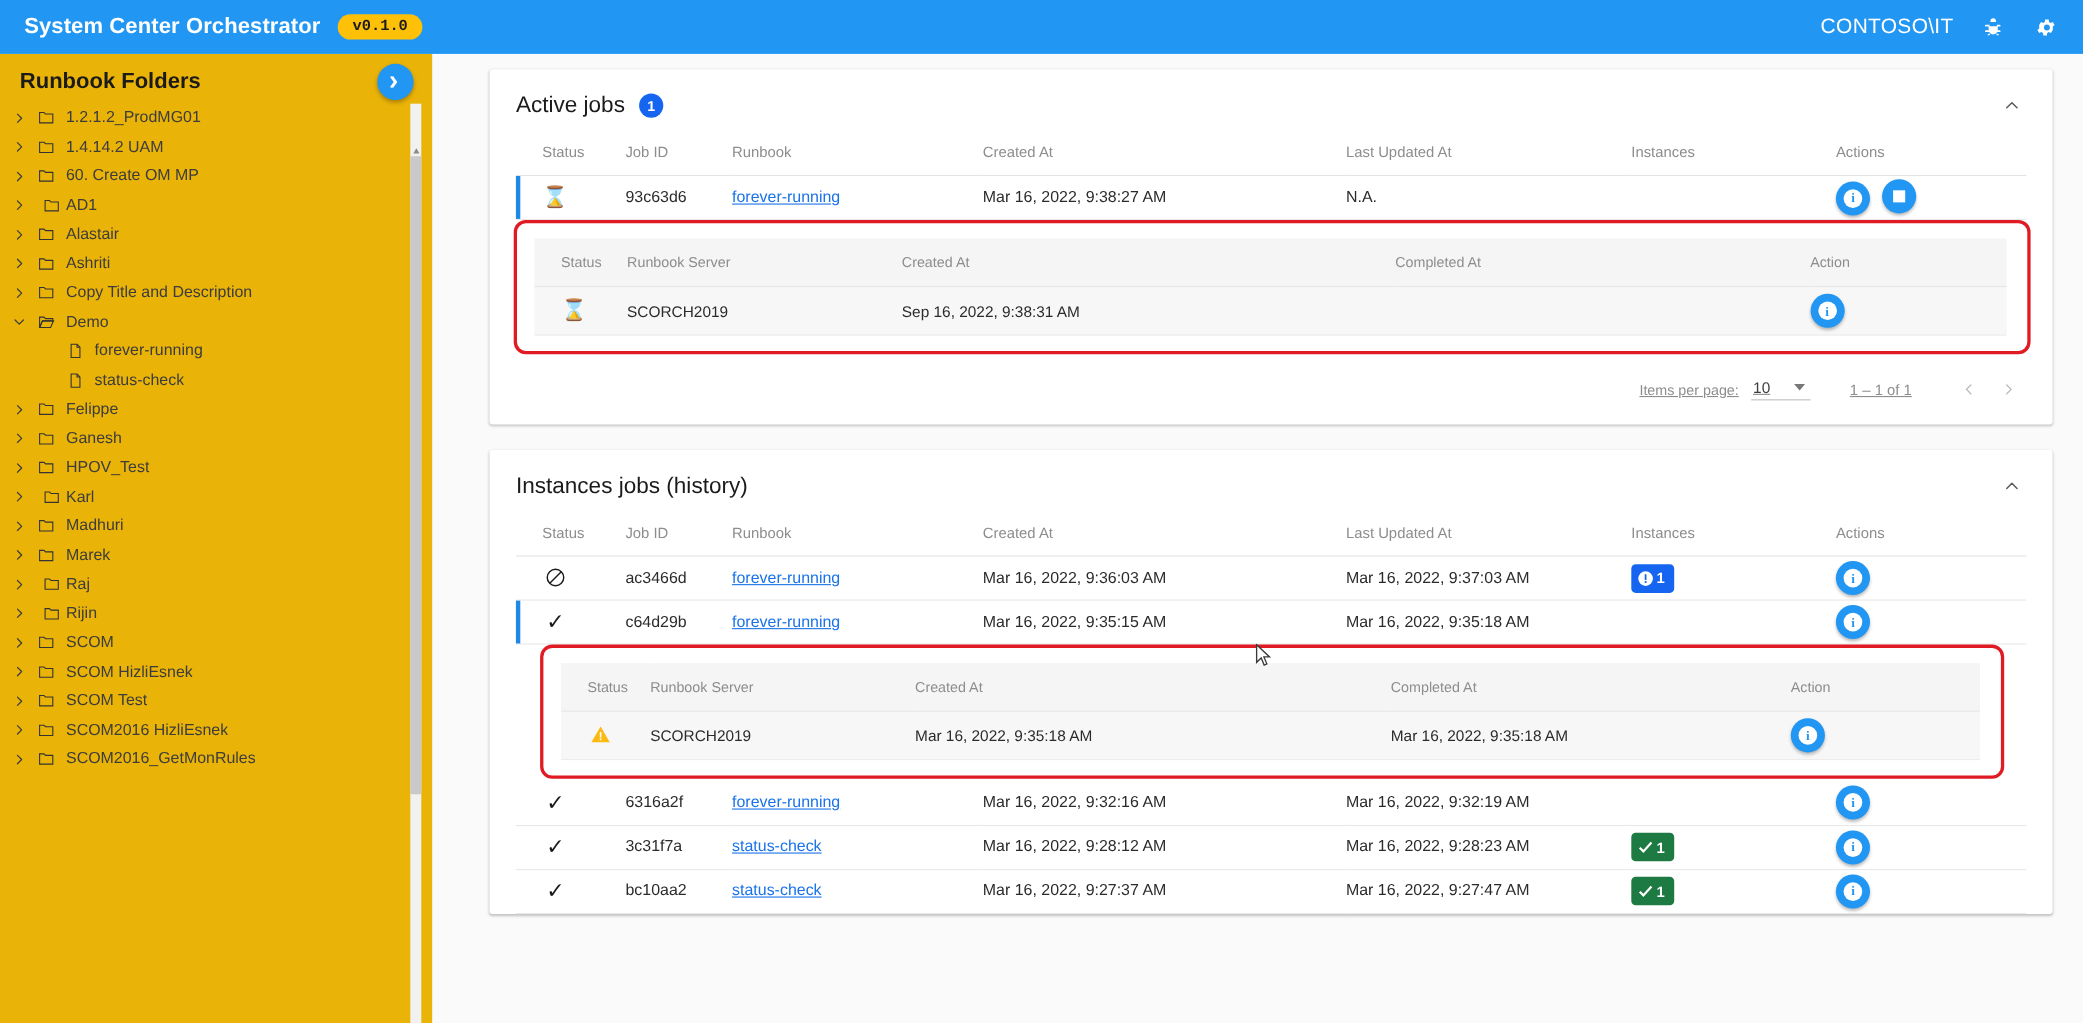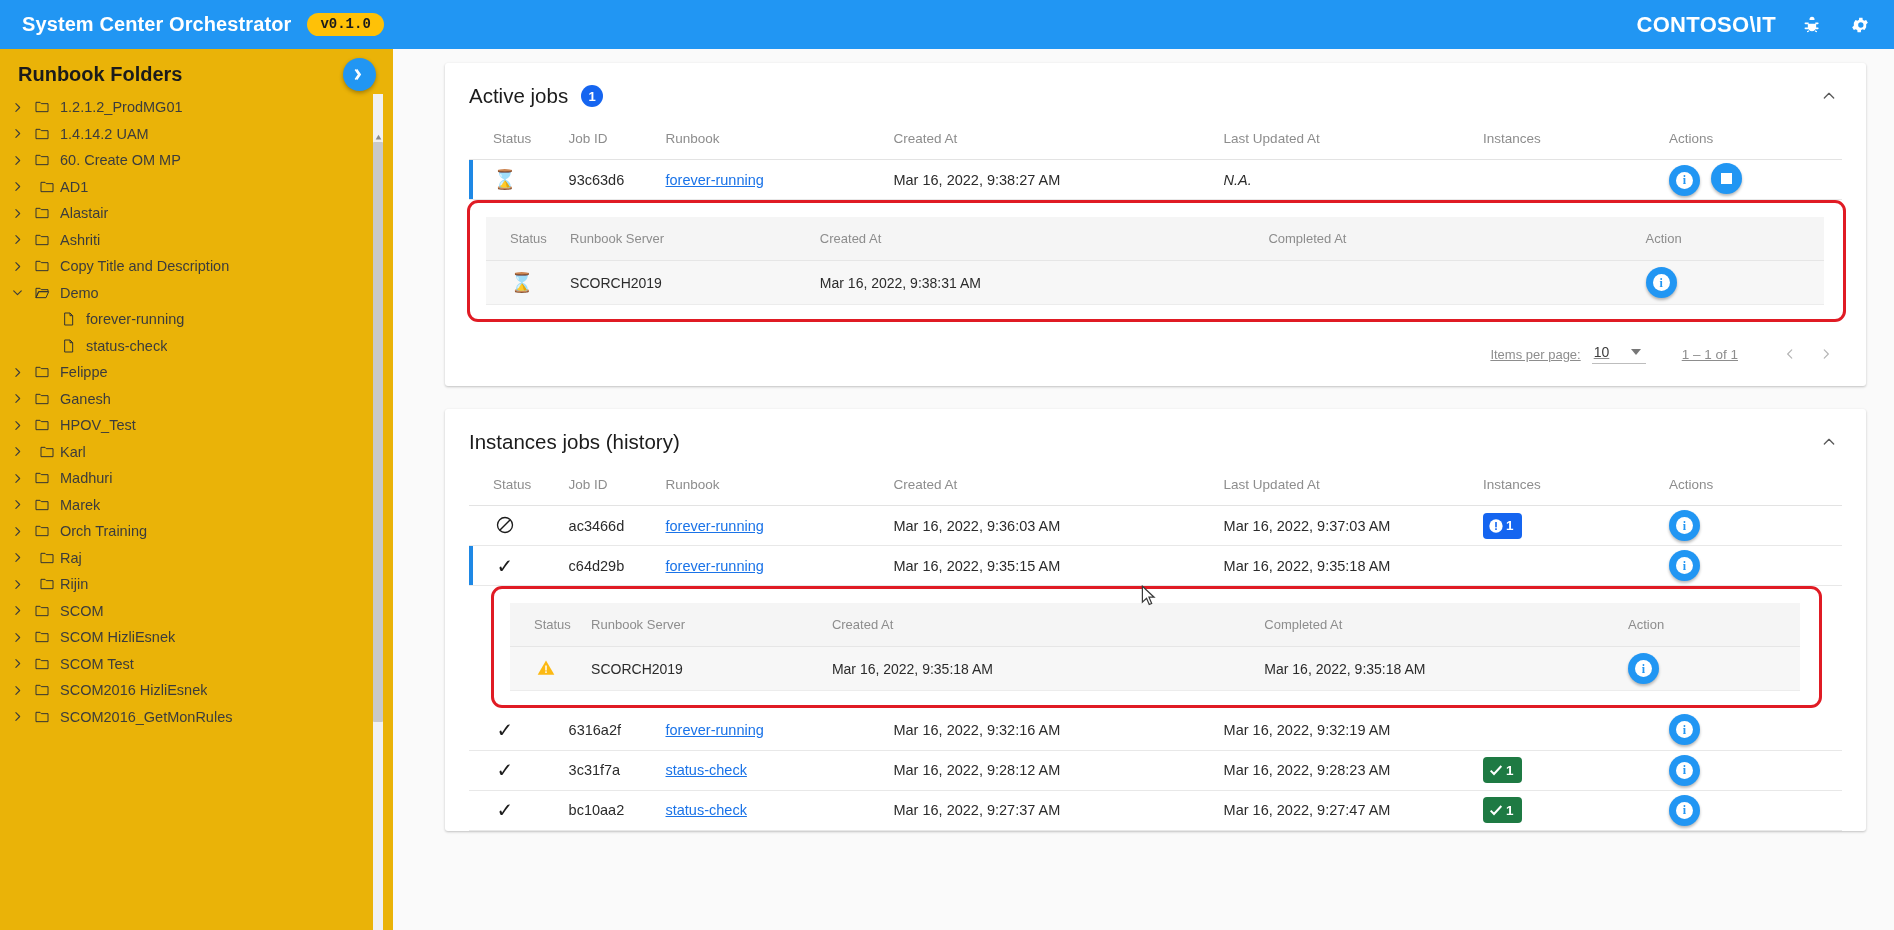--- a/index.html
+++ b/index.html
@@ -16,21 +16,21 @@
     display: flex; align-items: center; padding: 0 22px;
     position: relative; z-index: 40;
   }
   .app-title { font-size: 20px; font-weight: bold; letter-spacing: .1px; }
   .version-pill {
     margin-left: 16px; background: #ffc107; color: #1b1b1b;
     font-family: "Liberation Mono", monospace; font-size: 14px; font-weight: bold;
     border-radius: 12px; padding: 3px 13px 4px;
   }
   .topbar-right { margin-left: auto; display: flex; align-items: center; gap: 24px; }
-  .user-name { font-size: 22px; letter-spacing: .3px; font-weight: bold; }
+  .user-name { font-size: 19px; letter-spacing: .3px; }
   .icon-btn { width: 24px; height: 24px; display: flex; align-items: center; justify-content: center; cursor: pointer; }
   .icon-btn svg { width: 20px; height: 20px; fill: #fff; }
 
   
   .shell { display: flex; height: 881px; }
 
   
   .sidebar {
     width: 393px; background: #eab308; position: relative;
     box-shadow: 2px 0 4px rgba(0,0,0,.16);
@@ -107,21 +107,21 @@
     border-bottom: 1px solid #e8e8e8; vertical-align: middle;
   }
   table.jobs tr.selected td { box-shadow: none; }
   table.jobs tr.selected td.c-status { position: relative; }
   table.jobs tr.selected td.c-status:before {
     content: ""; position: absolute; left: 0; top: 0; bottom: 0; width: 4px; background: #1e88e5;
   }
   .pad-l { padding-left: 24px !important; }
 
   .rb-link { color: #1a73e8; text-decoration: underline; cursor: pointer; font-size: 14.5px; }
-  .na-cell { font-style: italic; color: #555; font-size: 14.5px; }
+  .na-cell { color: #555; font-size: 14.5px; }
 
   
   .st { display: inline-flex; align-items: center; justify-content: center; width: 24px; height: 24px; }
   .st svg { width: 20px; height: 20px; }
   .hourglass { font-size: 19px; color: #111; line-height: 1; }
   .check { font-size: 20px; color: #1b1b1b; line-height: 1; }
 
   
   .inst {
     display: inline-flex; align-items: center; gap: 2px; height: 26px;
@@ -421,33 +421,20 @@
               <svg viewBox="0 0 24 24">
                 <polyline points="9,5 16,12 9,19"></polyline>
               </svg>
             </span>
             <span class="ficon">
               <svg viewBox="0 0 24 24">
                 <path d="M3 5h6l2 2h10v12H3z"></path>
               </svg>
             </span>
             <span class="tlabel">Marek</span>
-          </div>
-          <div class="tree-row">
-            <span class="twisty">
-              <svg viewBox="0 0 24 24">
-                <polyline points="9,5 16,12 9,19"></polyline>
-              </svg>
-            </span>
-            <span class="ficon">
-              <svg viewBox="0 0 24 24">
-                <path d="M3 5h6l2 2h10v12H3z"></path>
-              </svg>
-            </span>
-            <span class="tlabel">Orch Training</span>
           </div>
           <div class="tree-row indent">
             <span class="twisty">
               <svg viewBox="0 0 24 24">
                 <polyline points="9,5 16,12 9,19"></polyline>
               </svg>
             </span>
             <span class="ficon">
               <svg viewBox="0 0 24 24">
                 <path d="M3 5h6l2 2h10v12H3z"></path>
@@ -617,21 +604,21 @@
                   <th>Completed At</th>
                   <th>Action</th>
                 </tr>
               </thead>
             <tbody id="ajd-body">
                 <tr>
                   <td class="pad-l"><span class="st">
                       <span class="hourglass">⌛</span>
                     </span></td>
                   <td>SCORCH2019</td>
-                  <td>Mar 16, 2022, 9:38:31 AM</td>
+                  <td>Sep 16, 2022, 9:38:31 AM</td>
                   <td></td>
                   <td><button class="act">
                       <span class="info-glyph">i</span>
                     </button></td>
                 </tr>
               </tbody>
           </table>
         </div>
       </div>
       <div class="pager">

